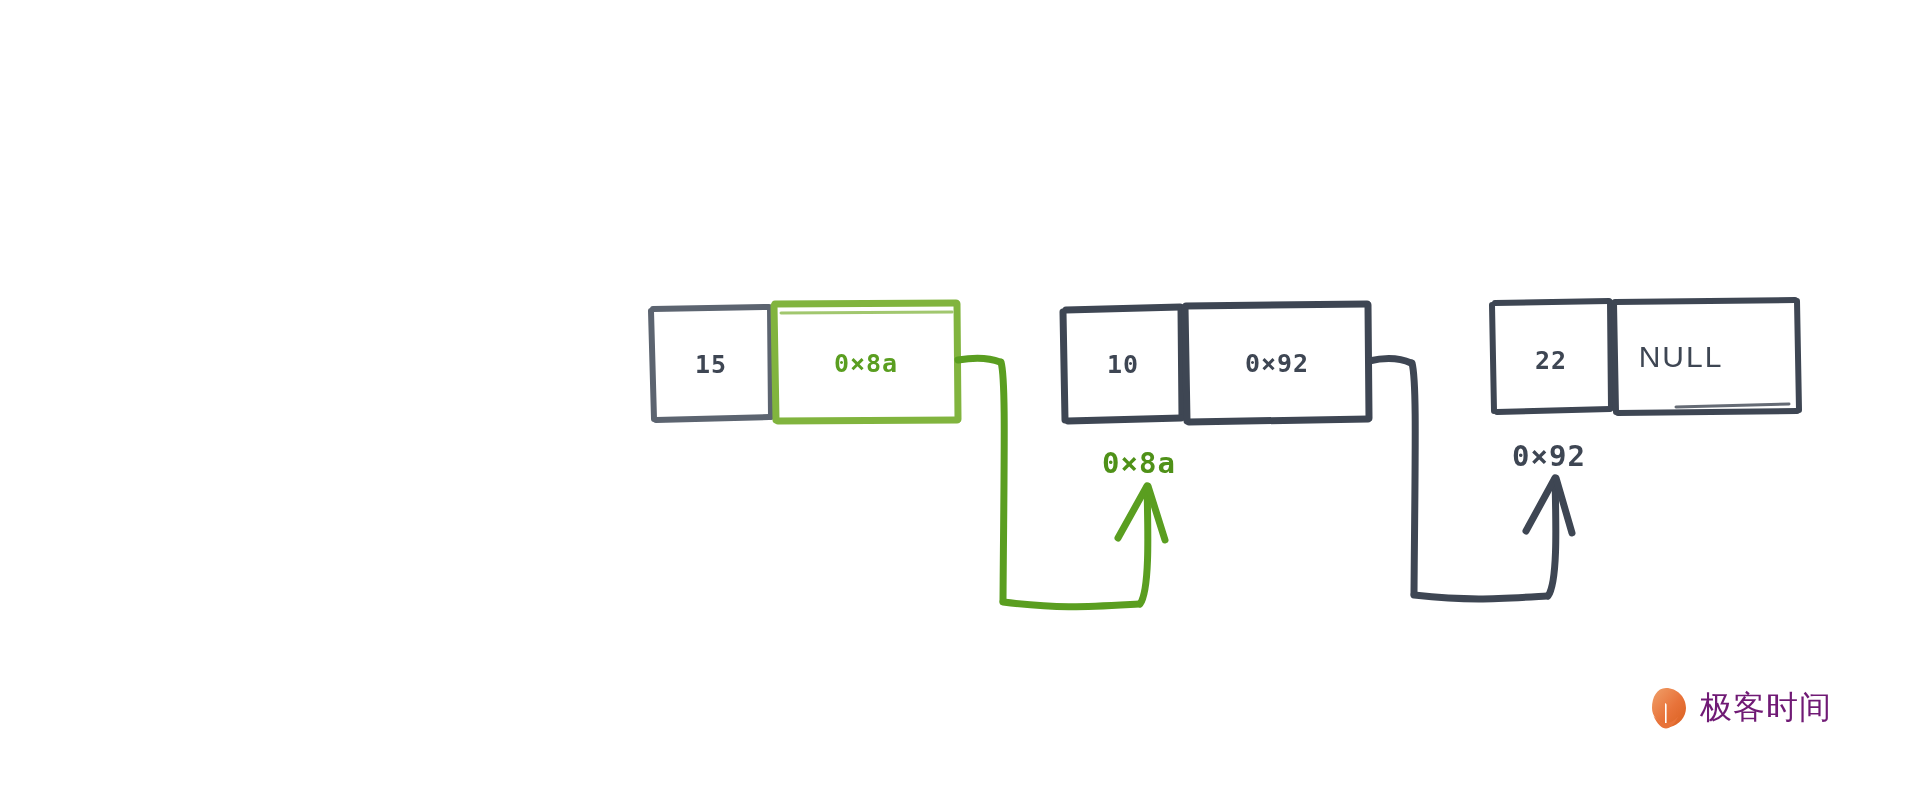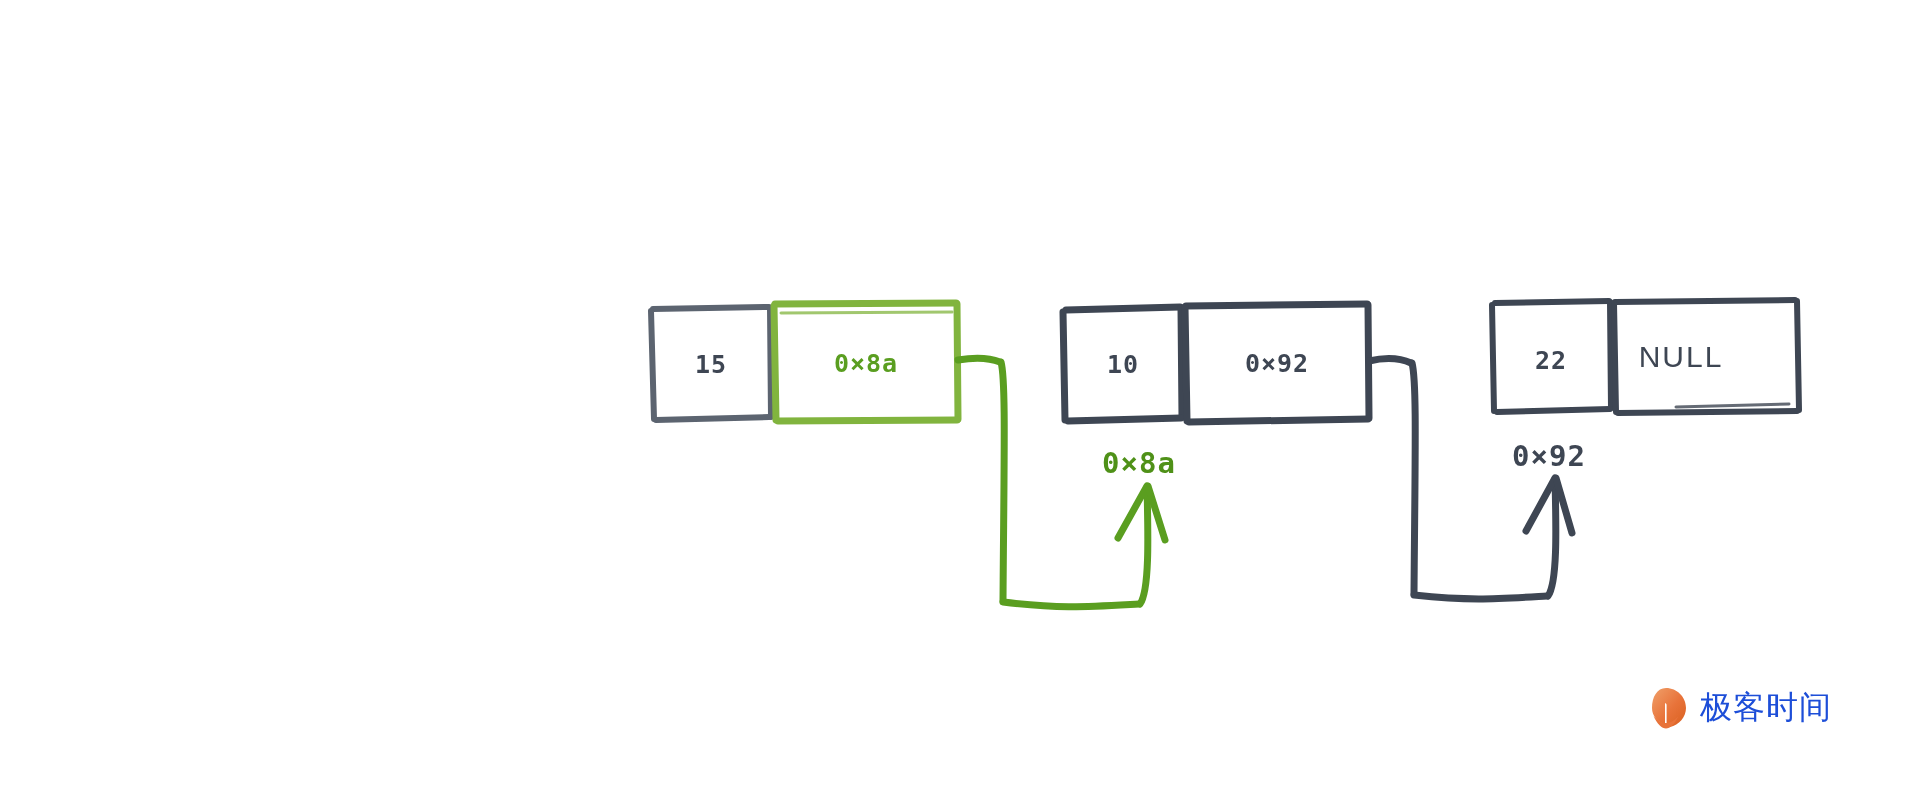--- a/index.html
+++ b/index.html
@@ -54,21 +54,21 @@
   .a-dark{color:#3e4653;}
 
   #brand{
     position:absolute;
     left:1644px;top:686px;
     display:flex;align-items:center;gap:12px;
   }
   #brand-name{
     font-family:"DejaVu Sans",sans-serif;
     font-size:32px;
-    color:#1d4ed8;
+    color:#701a75;
     letter-spacing:1px;
   }
 </style>
 </head>
 <body>
 
 <div id="stage">
 
   <svg id="sketch" viewBox="0 0 1920 787">
     <g fill="none" stroke-linecap="round" stroke-linejoin="round">

